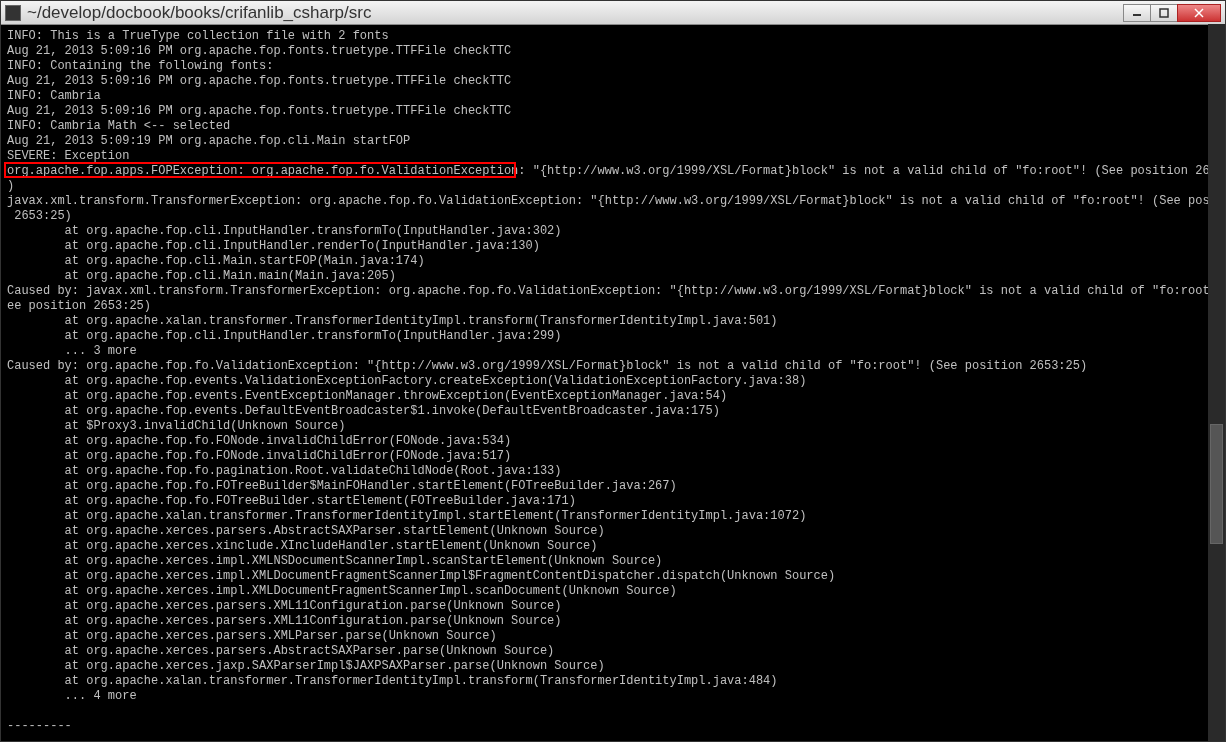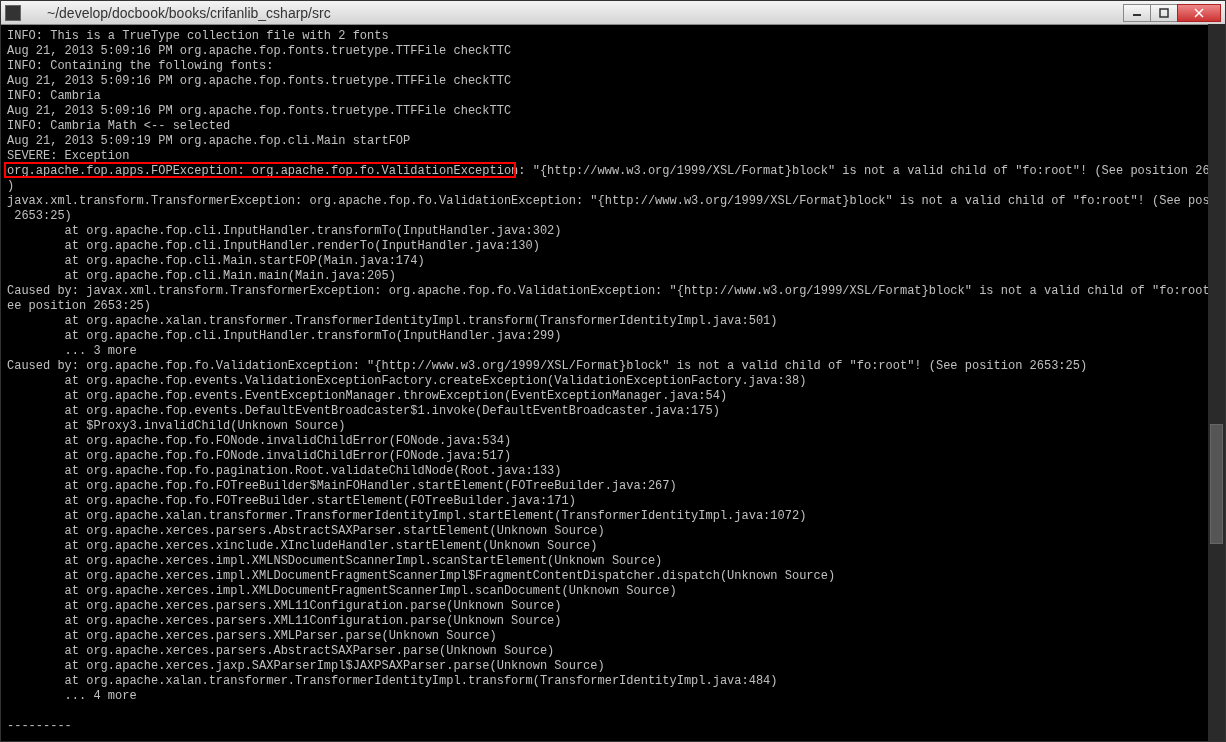--- a/index.html
+++ b/index.html
@@ -39,22 +39,21 @@
       height: 16px;
       margin-right: 6px;
       background: #333;
       border: 1px solid #666;
       display: inline-block;
     }
     .titlebar-text {
       flex: 1;
       color: #333;
       font-family: 'Segoe UI', Tahoma, sans-serif;
-      font-size: 14px;
-      margin-left: 20px;
+      font-size: 17px;
     }
     .window-controls {
       display: flex;
       gap: 0;
     }
     .win-btn {
       width: 28px;
       height: 18px;
       border: 1px solid #888;
       background: linear-gradient(to bottom, #f8f8f8, #d8d8d8);

